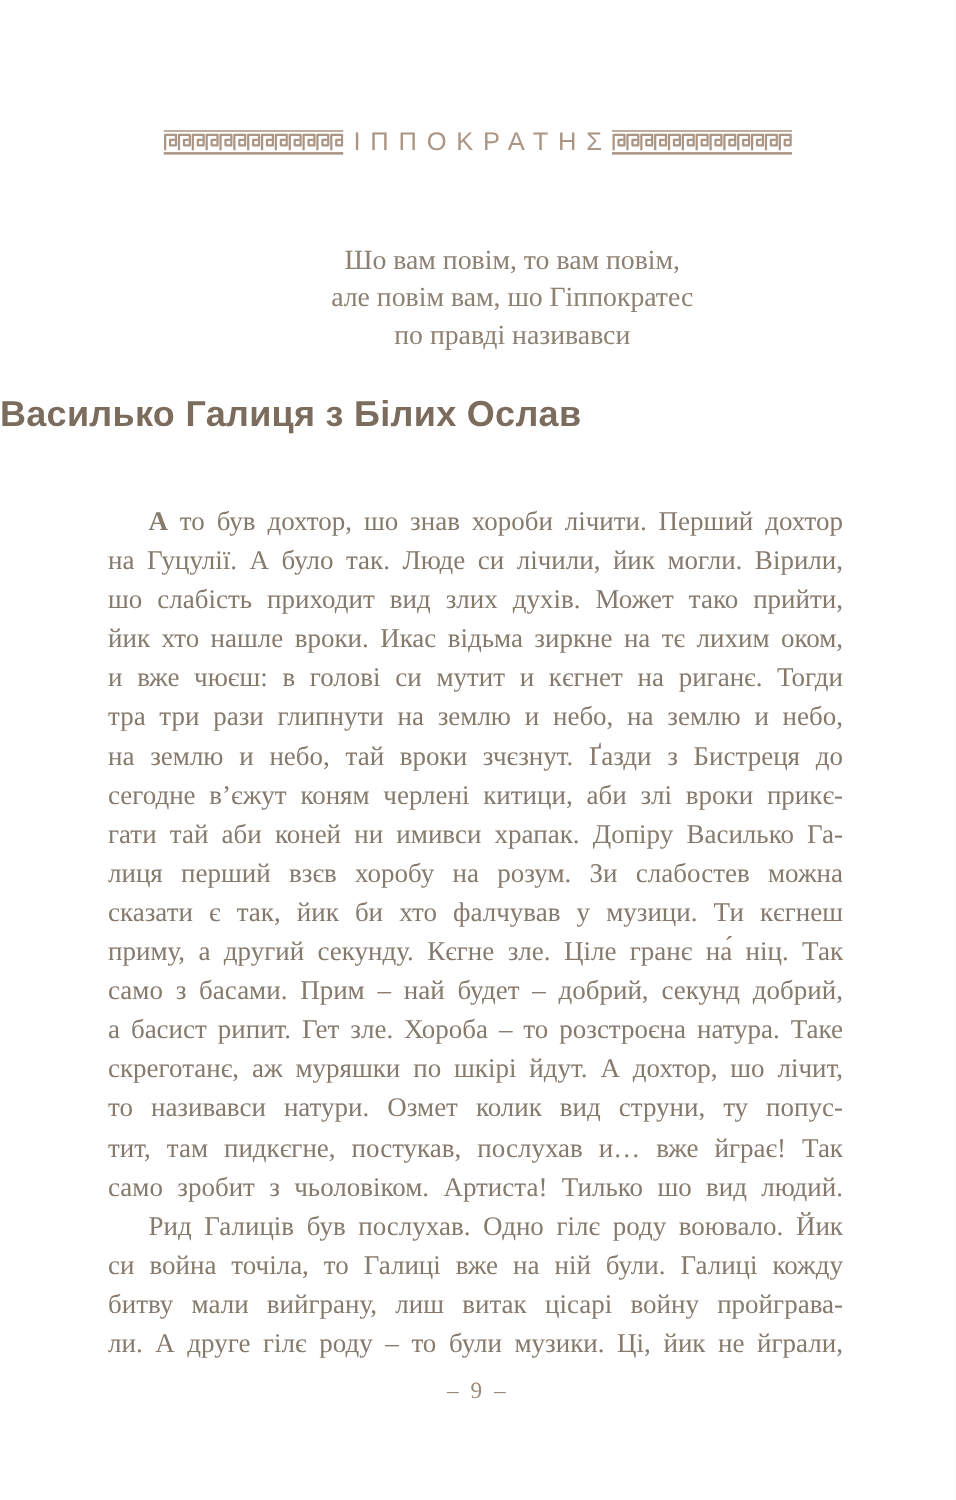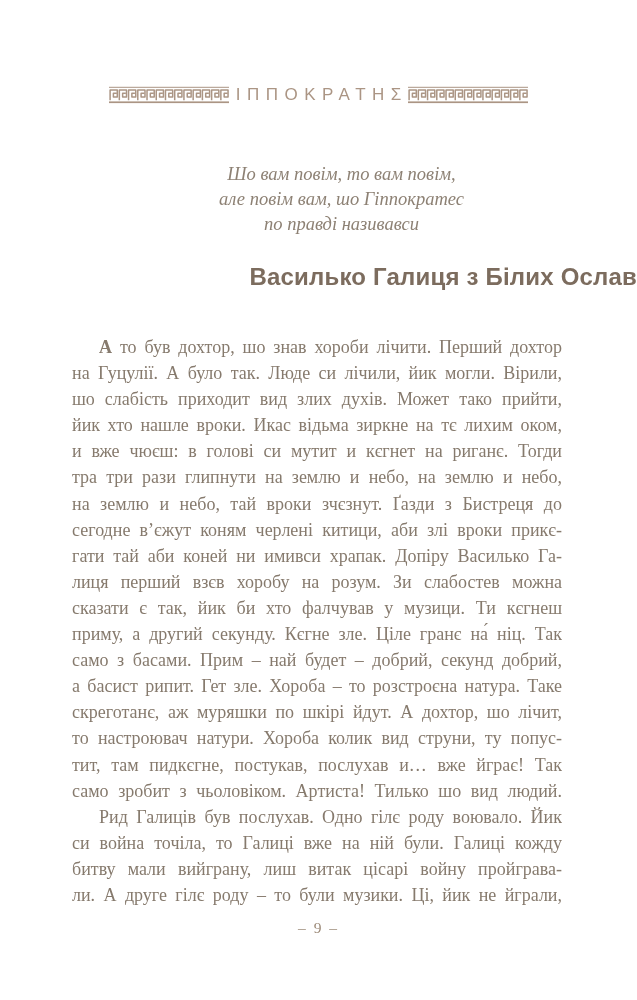--- a/index.html
+++ b/index.html
@@ -31,33 +31,32 @@
     color: var(--accent, #ab9584);
     white-space: nowrap;
   }
   svg.meander { display: block; }
 
   
   .epigraph {
     position: absolute;
     top: 162px; left: 0; right: 0;
     text-align: center;
-    font-style: italic;
     font-size: 18.5px;
     line-height: 25px;
     color: var(--epigraph, #8d8174);
     padding-left: 46px;
   }
 
   
   .chapter-title {
     position: absolute;
     top: 263px; left: 0; right: 0;
     margin: 0;
-    text-align: right;
+    text-align: left;
     font-family: "Liberation Sans", sans-serif;
     font-weight: 700;
     font-size: 24px;
     letter-spacing: 0.2px;
     color: var(--title, #7c6c5e);
   }
 
   
   .bodytext {
     position: absolute;
@@ -147,21 +146,21 @@
       <div class="bodyline">тра три рази глипнути на землю и небо, на землю и небо,</div>
       <div class="bodyline">на землю и небо, тай вроки зчєзнут. Ґазди з Бистреця до</div>
       <div class="bodyline">сегодне в’єжут коням черлені китици, аби злі вроки прикє-</div>
       <div class="bodyline">гати тай аби коней ни имивси храпак. Допіру Василько Га-</div>
       <div class="bodyline">лиця перший взєв хоробу на розум. Зи слабостев можна</div>
       <div class="bodyline">сказати є так, йик би хто фалчував у музици. Ти кєгнеш</div>
       <div class="bodyline">приму, а другий секунду. Кєгне зле. Ціле гранє на́ ніц. Так</div>
       <div class="bodyline">само з басами. Прим – най будет – добрий, секунд добрий,</div>
       <div class="bodyline">а басист рипит. Гет зле. Хороба – то розстроєна натура. Таке</div>
       <div class="bodyline">скреготанє, аж муряшки по шкірі йдут. А дохтор, шо лічит,</div>
-      <div class="bodyline">то настроювач натури. Хороба колик вид струни, ту попус-</div>
+      <div class="bodyline">то називавси натури. Озмет колик вид струни, ту попус-</div>
       <div class="bodyline">тит, там пидкєгне, постукав, послухав и… вже йграє! Так</div>
       <div class="bodyline">само зробит з чьоловіком. Артиста! Тилько шо вид людий.</div>
       <div class="bodyline first">Рид Галиців був послухав. Одно гілє роду воювало. Йик</div>
       <div class="bodyline">си война точіла, то Галиці вже на ній були. Галиці кожду</div>
       <div class="bodyline">битву мали вийграну, лиш витак цісарі войну пройграва-</div>
       <div class="bodyline">ли. А друге гілє роду – то були музики. Ці, йик не йграли,</div>
     </div>
 
   <div class="pagenum">– 9 –</div>
 

